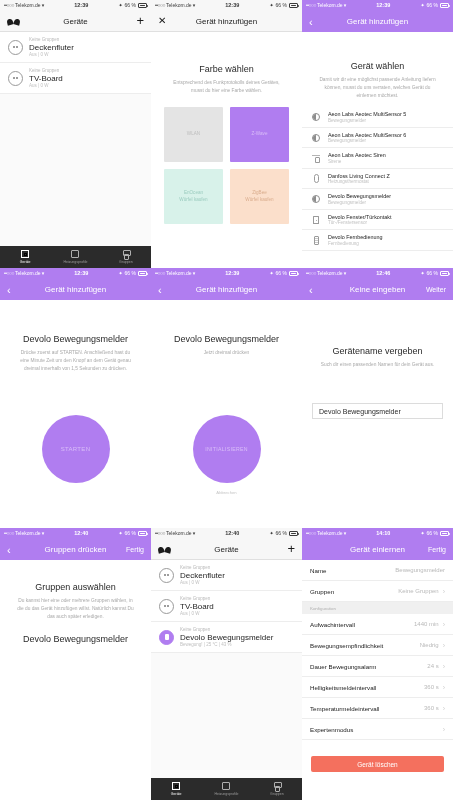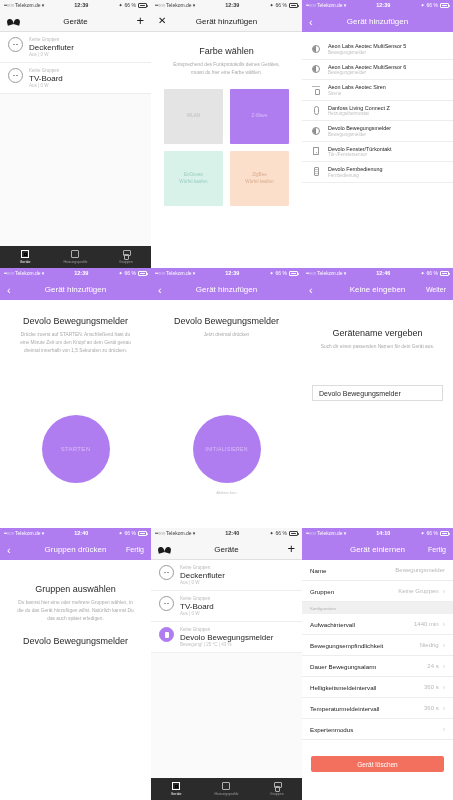--- a/index.html
+++ b/index.html
@@ -83,21 +83,21 @@
     border-radius:50% 50% 0 0 / 60% 60% 0 0; background:#1b1b1b;
     transform:rotate(15deg);
   }
 
   
   .body { flex:1 1 auto; overflow:hidden; position:relative; }
   .body.grayish { background:#fafafa; }
 
   
   .dev-row {
-    display:flex; align-items:flex-start; gap:6px;
+    display:flex; align-items:center; gap:6px;
     padding:5px 8px;
     border-bottom:0.5px solid #ededed;
     background:#ffffff;
   }
   .dev-icon {
     width:15px;height:15px;border-radius:50%;
     border:0.8px solid #9a9a9a; flex:0 0 auto;
     display:flex;align-items:center;justify-content:center;
     position:relative;
   }
@@ -123,21 +123,21 @@
   .tab.active .ti { border-color:#ffffff; }
   .tab.active .tl { color:#ffffff; }
   .tab .ti.sq::after{content:'';position:absolute;inset:1.5px;border:1px solid currentColor;}
   .tab .ti.layers{ border-radius:1px; }
   .tab .ti.grp{ border:none; }
   .tab .ti.grp::before{content:'';position:absolute;left:1px;top:0;width:6px;height:4px;border:1px solid #b0b0b0;border-radius:1px;}
   .tab .ti.grp::after{content:'';position:absolute;left:2.5px;top:4px;width:3px;height:4px;border:1px solid #b0b0b0;border-radius:0 0 1px 1px;}
 
   
   .page-pad { padding:14px 10px 0; text-align:center; }
-  .page-h { font-size:9px; color:#2a2a2a; font-weight:400; margin-bottom:5px; }
+  .page-h { font-size:9px; color:#2a2a2a; font-weight:400; margin-bottom:5px;margin-top:18px; }
   .page-p { font-size:4.8px; color:#a9a9a9; line-height:1.7; padding:0 6px; }
 
   
   .tiles {
     margin:12px auto 0;
     width:125px;
     display:grid; grid-template-columns:1fr 1fr; gap:7px;
   }
   .tile {
     height:55px; border-radius:1px;
@@ -336,20 +336,24 @@
         <span class="batt">
             <i></i>
           </span>
       </span>
     </div>
     <div class="navbar purple">
       <span class="nav-left icon-chev">‹</span>
       <span class="nav-title">Gerät hinzufügen</span>
     </div>
     <div class="body">
+      <div class="page-pad" style="padding-top:11px">
+        <div class="page-h">Gerät wählen</div>
+        <div class="page-p">Damit wir dir eine möglichst passende Anleitung liefern können, musst du uns verraten, welches Gerät du einlernen möchtest.</div>
+      </div>
       <div class="chooser">
         <div class="ch-row">
           <span class="ch-ico">
               <span class="gl-motion"></span>
             </span>
           <span class="ch-text">
             <span class="ch-name">Aeon Labs Aeotec MultiSensor 5</span>
             <span class="ch-sub">Bewegungsmelder</span>
           </span>
         </div>
@@ -521,21 +525,21 @@
             <i></i>
           </span>
       </span>
     </div>
     <div class="navbar purple">
       <span class="nav-left icon-chev">‹</span>
       <span class="nav-title">Gruppen drücken</span>
       <span class="nav-right nav-action">Fertig</span>
     </div>
     <div class="body">
-      <div class="page-pad" style="padding-top:24px">
+      <div class="page-pad" style="padding-top:4px">
         <div class="page-h">Gruppen auswählen</div>
         <div class="page-p">Du kannst hier eine oder mehrere Gruppen wählen, in die du das Gerät hinzufügen willst. Natürlich kannst Du das auch später erledigen.</div>
         <div class="page-h" style="margin-top:13px">Devolo Bewegungsmelder</div>
       </div>
     </div>
   </div>
 
   <div class="screen">
     <div class="statusbar light">
       <span class="sb-left">

